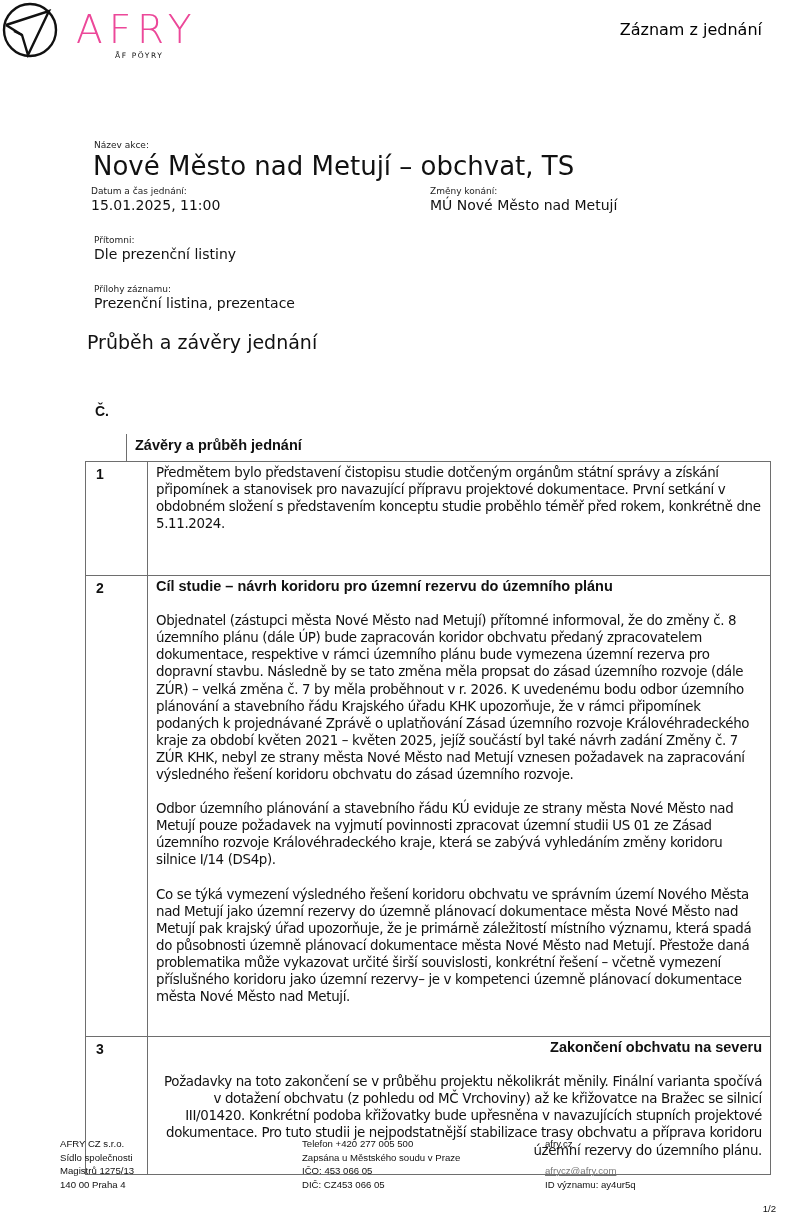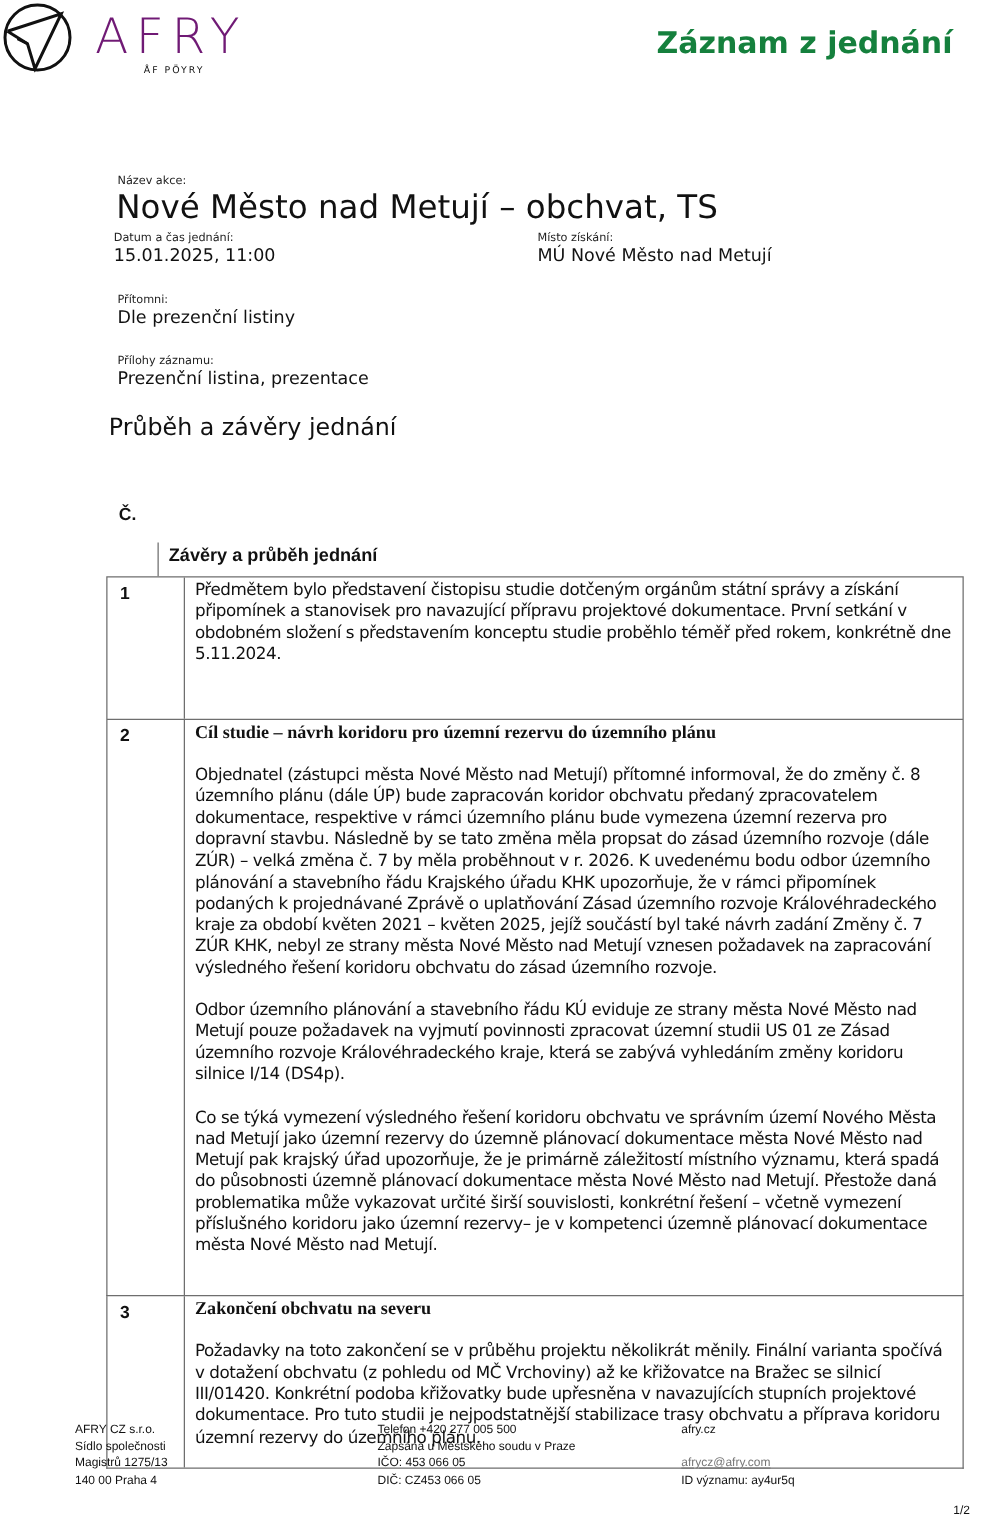--- a/index.html
+++ b/index.html
@@ -3,23 +3,23 @@
 <meta charset="utf-8">
 <style>
   html, body { margin: 0; padding: 0; background: #ffffff; }
   body { width: 800px; height: 1218px; position: relative; overflow: hidden;
          font-family: "DejaVu Sans", sans-serif; color: #111; }
   .abs { position: absolute; }
 
   
   #logo { left: 0; top: 2px; width: 62px; height: 56px; }
   #brand { left: 76px; top: 7px; font-family: "DejaVu Sans", sans-serif; font-size: 39px;
-           letter-spacing: 6px; font-weight: 300; color: #701a75; }
+           letter-spacing: 6px; font-weight: 300; color: #ec4899; }
   #brand-sub { left: 115px; top: 51px; font-size: 7.5px; letter-spacing: 1.6px; color: #111; }
-  #doc-type { right: 38px; top: 20px; font-size: 24px; color: #15803d; font-weight: bold; }
+  #doc-type { right: 38px; top: 20px; font-size: 16px; color: #000000; }
 
   .lbl { font-size: 9px; color: #222; }
   .val { font-size: 14px; color: #111; }
   #action-label { left: 94px; top: 140px; }
   #action-title { left: 93px; top: 151px; font-size: 26px; color: #111; }
   #date-label { left: 91px; top: 186px; }
   #date-value { left: 91px; top: 197px; }
   #place-label { left: 430px; top: 186px; }
   #place-value { left: 430px; top: 197px; }
   #present-label { left: 94px; top: 235px; }
@@ -36,27 +36,27 @@
   .tcell-body { flex: 1; box-sizing: border-box; border-left: 1.5px solid #6e6e6e;
                 padding: 0 8px 0 8px; font-family: "DejaVu Sans", sans-serif;
                 font-size: 13.4px; line-height: 17.1px; letter-spacing: -0.35px; color: #111; }
   .hdr .tcell-num { padding-top: 3px; }
   .hdr .tcell-body { padding-top: 3px; padding-bottom: 7px; font-weight: bold;
                      font-family: "Liberation Sans", sans-serif; font-size: 14.5px; letter-spacing: 0; margin-top: 34px; }
   .item { border: 1.5px solid #6e6e6e; border-top: none; }
   .item.first { border-top: 1.5px solid #6e6e6e; }
   .item .tcell-num { padding-top: 4px; }
   .item .tcell-body { padding-top: 2px; margin-left: 20px; }
-  .item-title { font-weight: bold; font-family: Liberation Serif, serif; font-size: 14.5px;
+  .item-title { font-weight: bold; font-family: Liberation Sans, sans-serif; font-size: 14.5px;
                 letter-spacing: 0; margin-bottom: 17px; }
   .para { margin: 0 0 17px 0; }
   .para:last-child { margin-bottom: 0; }
   #item-1 .tcell-body { height: 113px; }
   #item-2 .tcell-body { height: 460px; }
-  #item-3 .tcell-body { height: 137px; }
+  #item-3 .tcell-body { height: 137px; text-align: right; }
 
   
   .foot { font-family: "Liberation Sans", sans-serif; font-size: 9.6px; line-height: 13.6px; color: #111; }
   #footer-col1 { left: 60px; top: 1137px; }
   #footer-col2 { left: 302px; top: 1137px; }
   #footer-col3 { left: 545px; top: 1137px; }
   #footer-email { color: #777; text-decoration: underline; }
   #page-number { right: 24px; top: 1203px; font-family: "Liberation Sans", sans-serif; font-size: 9.6px; }
 </style>
 </head>
@@ -68,21 +68,21 @@
   <line x1="6" y1="23" x2="22" y2="33" stroke="#111" stroke-width="2.4"></line>
 </svg>
 <div id="brand" class="abs">AFRY</div>
 <div id="brand-sub" class="abs">ÅF PÖYRY</div>
 <div id="doc-type" class="abs">Záznam z jednání</div>
 
 <div id="action-label" class="abs lbl">Název akce:</div>
 <div id="action-title" class="abs">Nové Město nad Metují – obchvat, TS</div>
 <div id="date-label" class="abs lbl">Datum a čas jednání:</div>
 <div id="date-value" class="abs val">15.01.2025, 11:00</div>
-<div id="place-label" class="abs lbl">Místo získání:</div>
+<div id="place-label" class="abs lbl">Změny konání:</div>
 <div id="place-value" class="abs val">MÚ Nové Město nad Metují</div>
 <div id="present-label" class="abs lbl">Přítomni:</div>
 <div id="present-value" class="abs val">Dle prezenční listiny</div>
 <div id="attach-label" class="abs lbl">Přílohy záznamu:</div>
 <div id="attach-value" class="abs val">Prezenční listina, prezentace</div>
 <div id="section-title" class="abs">Průběh a závěry jednání</div>
 
 <div id="minutes-table" class="abs">
   <div class="trow hdr">
     <div class="tcell-num">Č.</div>

